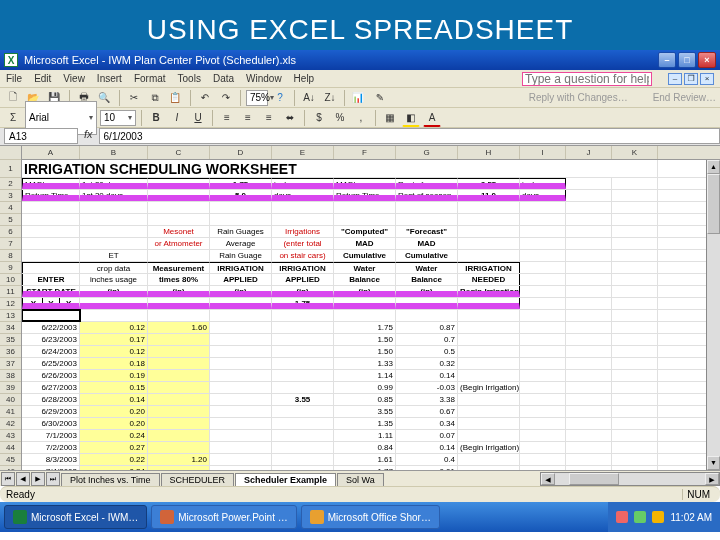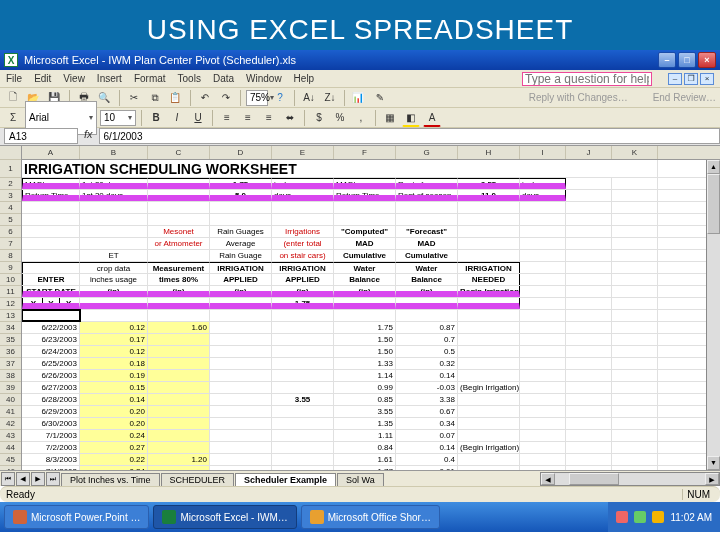--- a/index.html
+++ b/index.html
@@ -574,27 +574,27 @@
   </div>
 </div>
 
 <div class="statusbar">
   <span>Ready</span>
   <span class="num">NUM</span>
 </div>
 
 <div class="taskbar">
   <div id="tbitems" style="display:flex">
+      <div class="tbitem active">
+        <div class="tbicon" style="background: rgb(26, 127, 60);"></div>
+        <span>Microsoft Excel - IWM…</span>
+      </div>
       <div class="tbitem">
         <div class="tbicon" style="background: rgb(209, 100, 58);"></div>
         <span>Microsoft Power.Point …</span>
-      </div>
-      <div class="tbitem active">
-        <div class="tbicon" style="background: rgb(26, 127, 60);"></div>
-        <span>Microsoft Excel - IWM…</span>
       </div>
       <div class="tbitem">
         <div class="tbicon" style="background: rgb(232, 160, 48);"></div>
         <span>Microsoft Office Shor…</span>
       </div>
     </div>
   <div class="tray">
     <div class="trayicon" style="background:#e66"></div>
     <div class="trayicon" style="background:#6c6"></div>
     <div class="trayicon" style="background:#f4b400"></div>

